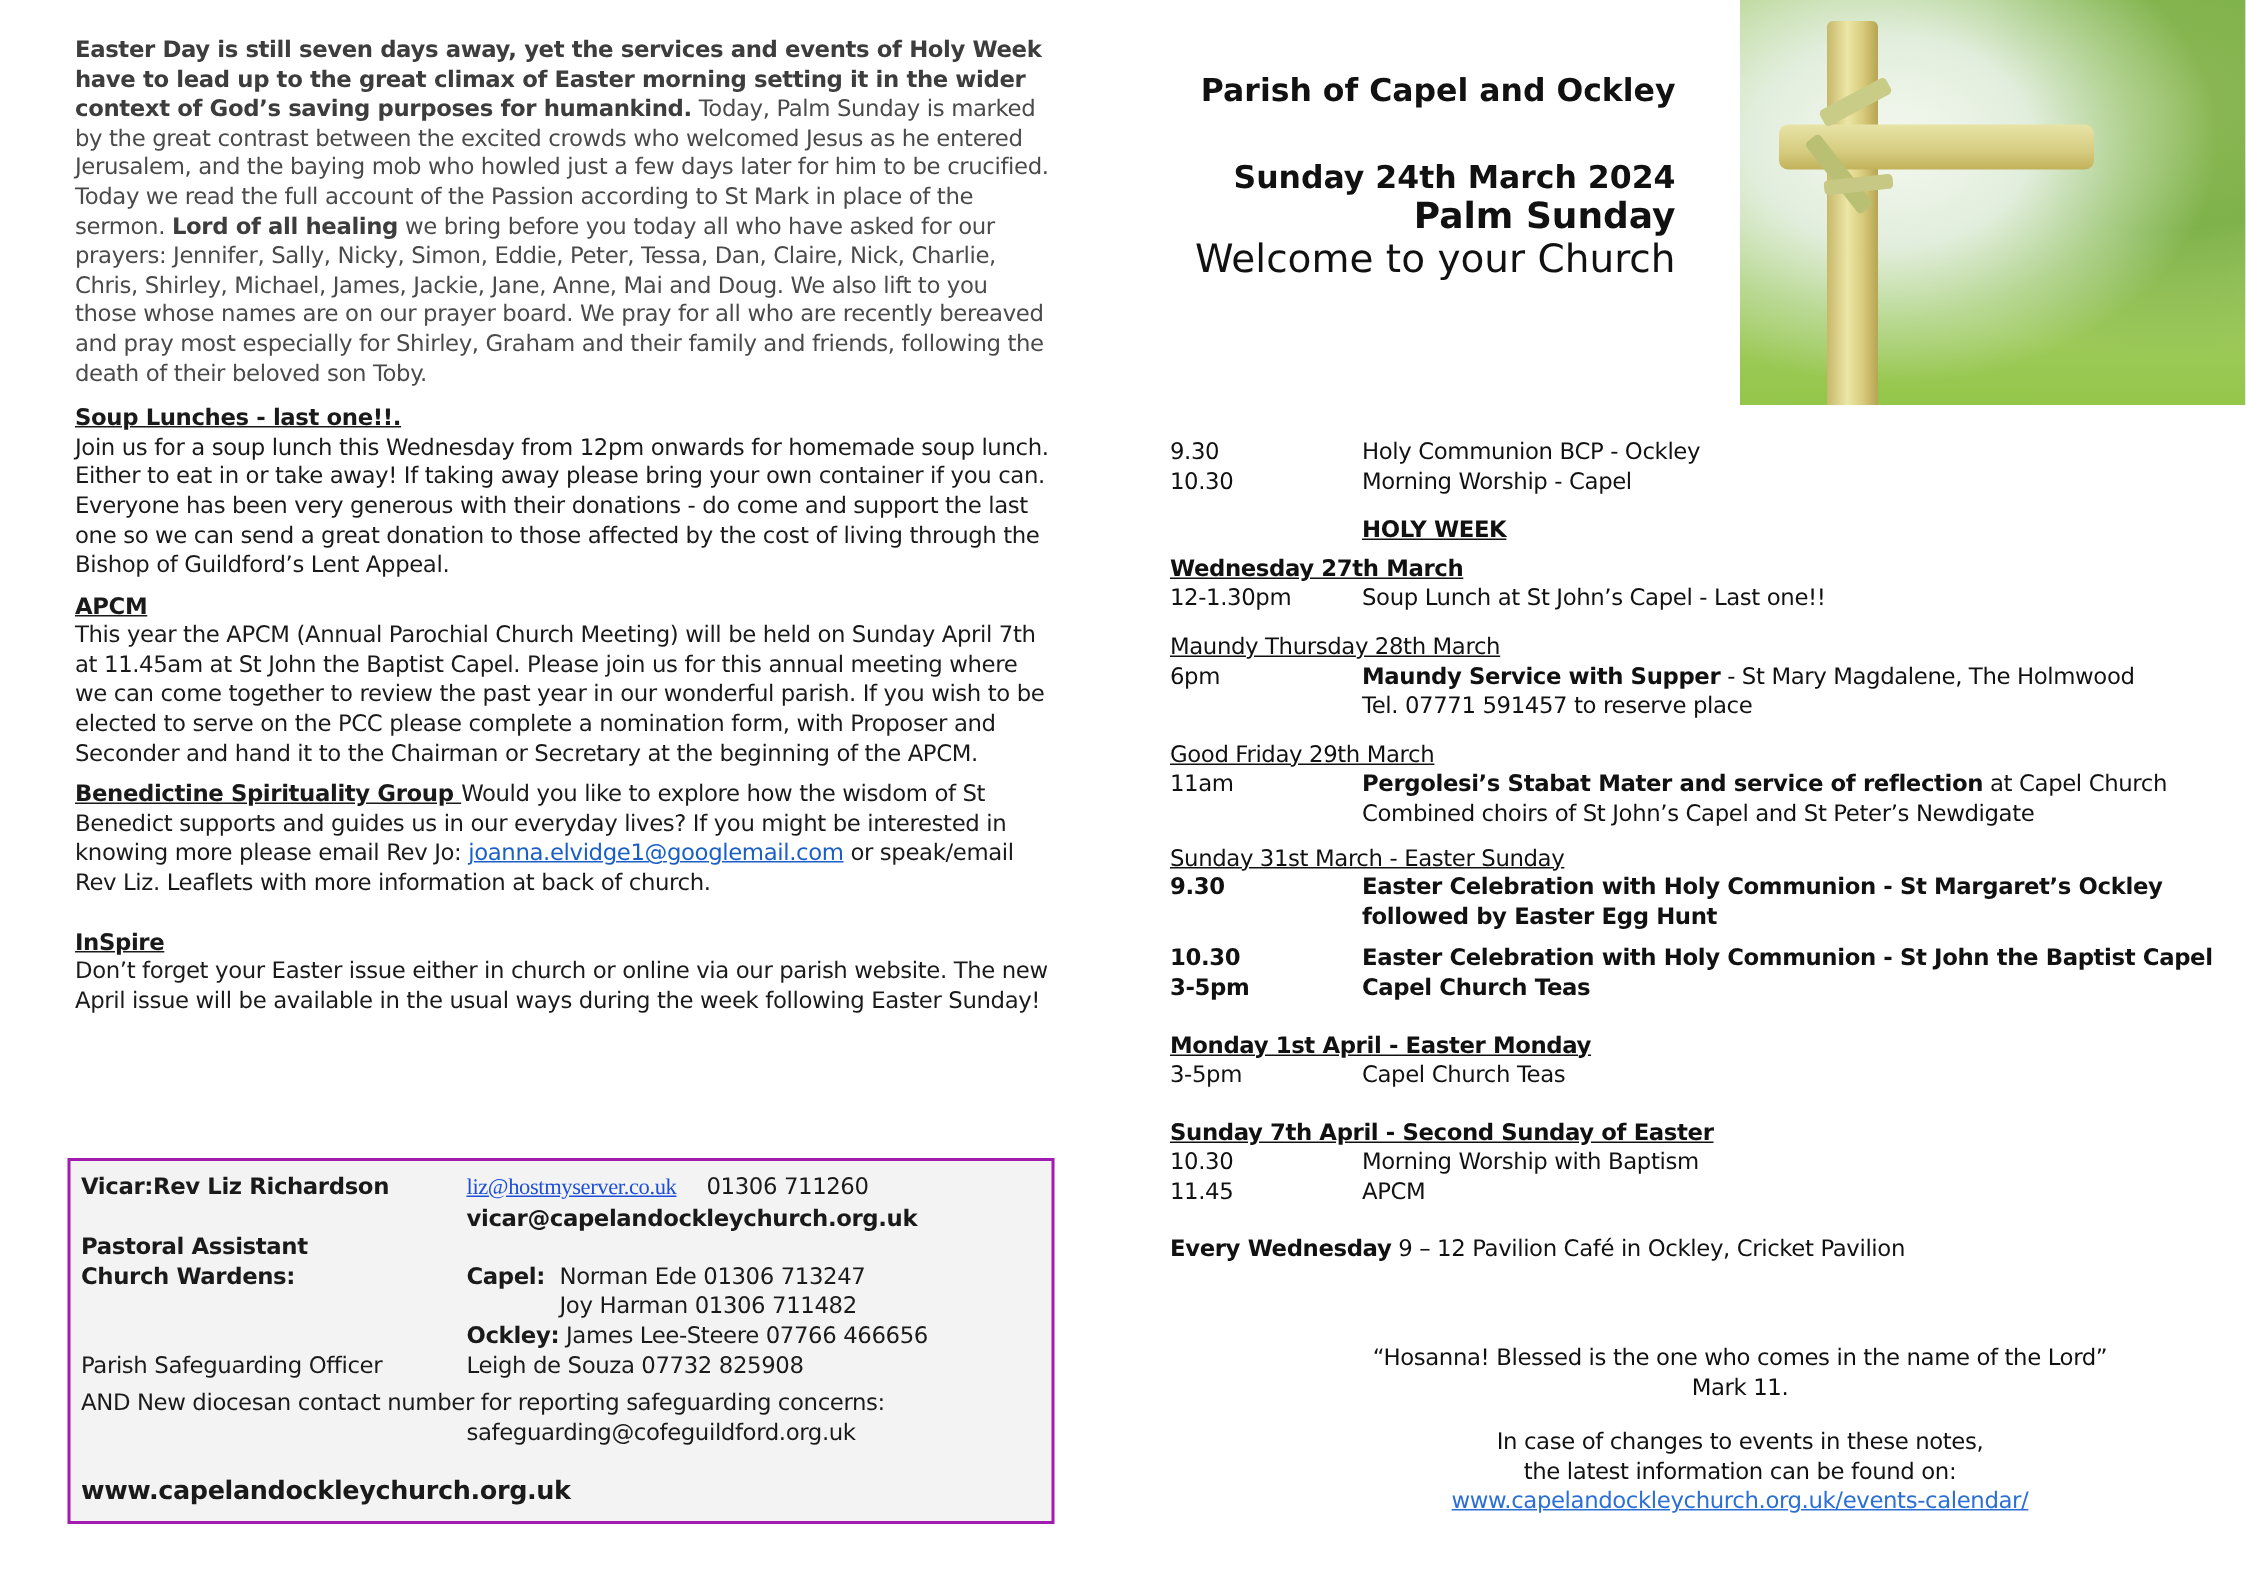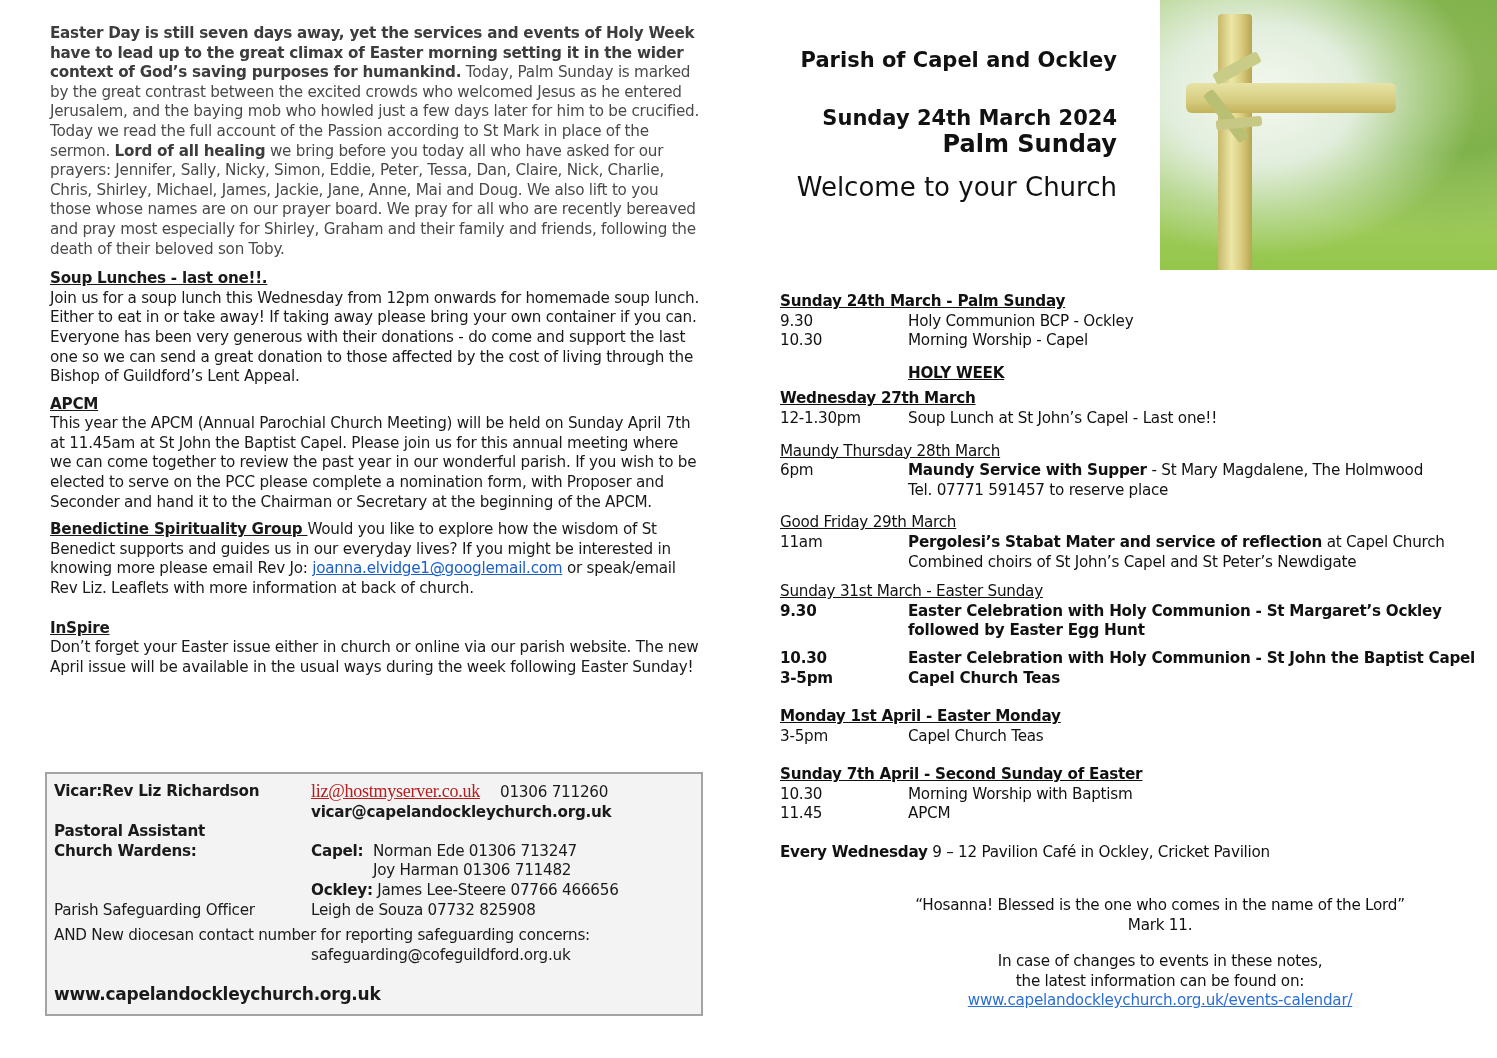--- a/index.html
+++ b/index.html
@@ -7,35 +7,35 @@
     body { position: relative; font-family: "DejaVu Sans", sans-serif; color: #1a1a1a; }
 
     .left-col { position: absolute; left: 50px; top: 24px; width: 650px; font-size: 15.2px; line-height: 19.6px; letter-spacing: -0.25px; }
     .intro { color: #4a4a4a; margin-bottom: 10px; }
     .intro b { color: #3d3d3d; }
     .section { margin-bottom: 8px; }
     .section-title { font-weight: bold; text-decoration: underline; }
     .link { color: #1a5fc7; text-decoration: underline; }
     .gap { height: 12px; }
 
-    .contact-box { position: absolute; left: 45px; top: 772px; width: 658px; height: 244px; border: 2px solid #a3a3a3; background: #f3f3f3; padding: 8px 7px; font-size: 15.2px; line-height: 19.6px; letter-spacing: -0.25px; }
+    .contact-box { position: absolute; left: 45px; top: 772px; width: 658px; height: 244px; border: 2px solid #a21caf; background: #f3f3f3; padding: 8px 7px; font-size: 15.2px; line-height: 19.6px; letter-spacing: -0.25px; }
     .crow { display: flex; }
     .clabel { width: 257px; flex-shrink: 0; }
     .cval { flex: 1; }
     .bold { font-weight: bold; }
-    .serif-link { font-family: "Liberation Serif", serif; color: #b91c1c; text-decoration: underline; font-size: 18px; margin-right: 20px; }
+    .serif-link { font-family: "Liberation Serif", serif; color: #1d4ed8; text-decoration: underline; font-size: 15px; margin-right: 20px; }
     .cwarden-label { display: inline-block; width: 62px; font-weight: bold; }
     .box-site { text-align: left; font-weight: bold; font-size: 17px; margin-top: 20px; }
     .notice { margin-top: 6px; }
 
     .right-head { position: absolute; left: 772px; top: 48px; width: 345px; text-align: right; color: #111; }
     .parish { font-weight: bold; font-size: 21px; }
     .date { font-weight: bold; font-size: 21px; margin-top: 34px; }
     .palm { font-weight: bold; font-size: 24px; margin-top: 0px; }
-    .welcome { font-size: 26px; margin-top: 14px; }
+    .welcome { font-size: 26px; }
 
     .photo { position: absolute; left: 1160px; top: 0; width: 337px; height: 270px; overflow: hidden;
       background: radial-gradient(ellipse at 30% 35%, #f4f8ef 0%, #e2eedd 28%, rgba(200,225,180,0.6) 48%, transparent 65%),
                   radial-gradient(ellipse at 85% 25%, #8db856 0%, #7fb24a 30%, transparent 60%),
                   linear-gradient(180deg, #b6d38a 0%, #c8e0a8 35%, #a9cf6b 65%, #94c64a 100%); }
     .cross-v { position: absolute; left: 58px; top: 14px; width: 34px; height: 256px; background: linear-gradient(90deg, #c7b86a, #ece6a6 40%, #d8cb7c 70%, #b6a552); border-radius: 4px 4px 0 0; }
     .cross-h { position: absolute; left: 26px; top: 83px; width: 210px; height: 30px; background: linear-gradient(180deg, #e7e3a6, #d6cc80 60%, #c2b25a); border-radius: 6px; }
     .wrap1 { position: absolute; left: 52px; top: 62px; width: 50px; height: 12px; background: #c8cc86; transform: rotate(-28deg); border-radius: 3px; }
     .wrap2 { position: absolute; left: 60px; top: 86px; width: 12px; height: 60px; background: #b9c074; transform: rotate(-38deg); border-radius: 3px; }
     .wrap3 { position: absolute; left: 56px; top: 118px; width: 46px; height: 10px; background: #c8c885; transform: rotate(-6deg); border-radius: 3px; }
@@ -129,21 +129,20 @@
 
 <div class="photo">
   <div class="cross-v"></div>
   <div class="cross-h"></div>
   <div class="wrap1"></div>
   <div class="wrap2"></div>
   <div class="wrap3"></div>
 </div>
 
 <div class="schedule">
-  <div class="day-title bold">Sunday 24th March - Palm Sunday</div>
   <div class="srow">
       <div class="stime">9.30</div>
       <div class="sdesc">Holy Communion BCP - Ockley</div>
     </div>
   <div class="srow">
       <div class="stime">10.30</div>
       <div class="sdesc">Morning Worship - Capel</div>
     </div>
 
   <div class="holy">HOLY WEEK</div>

